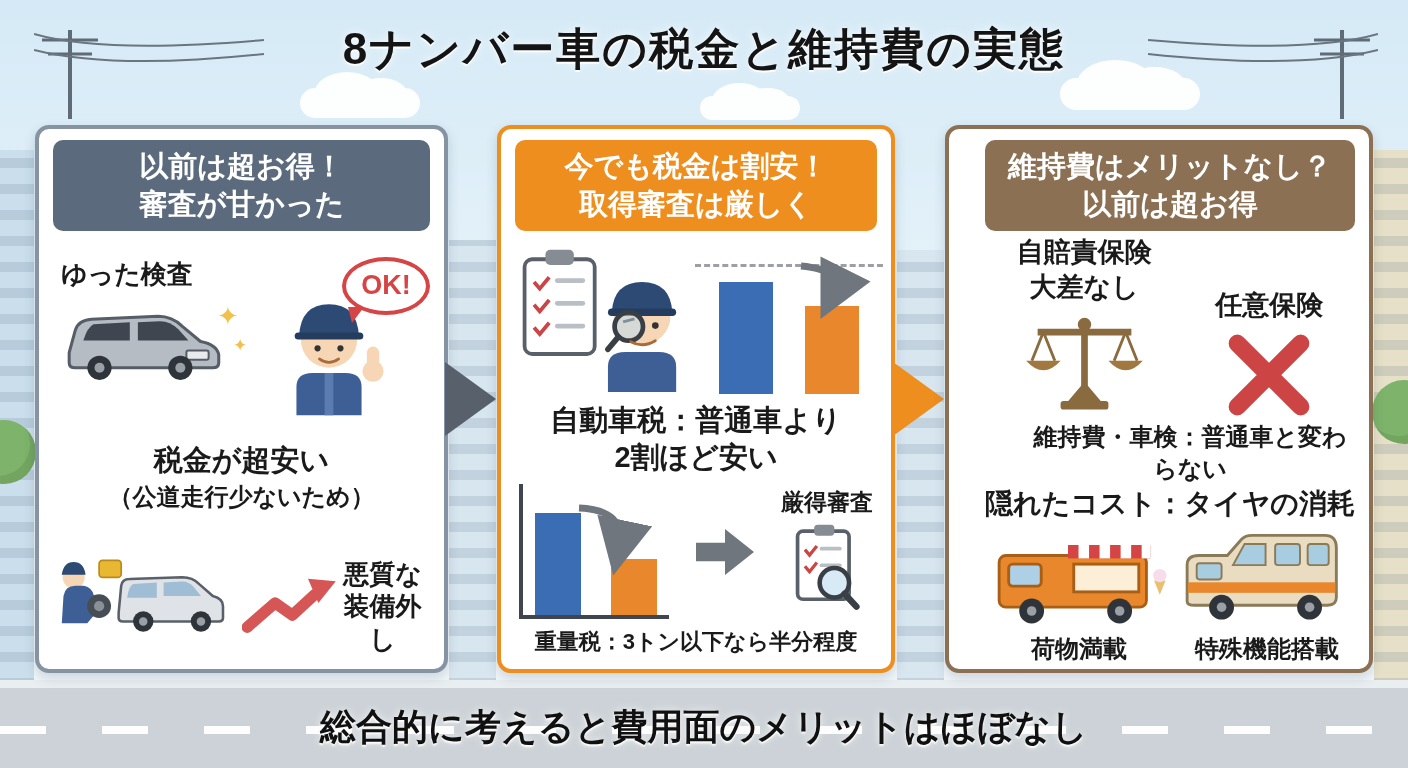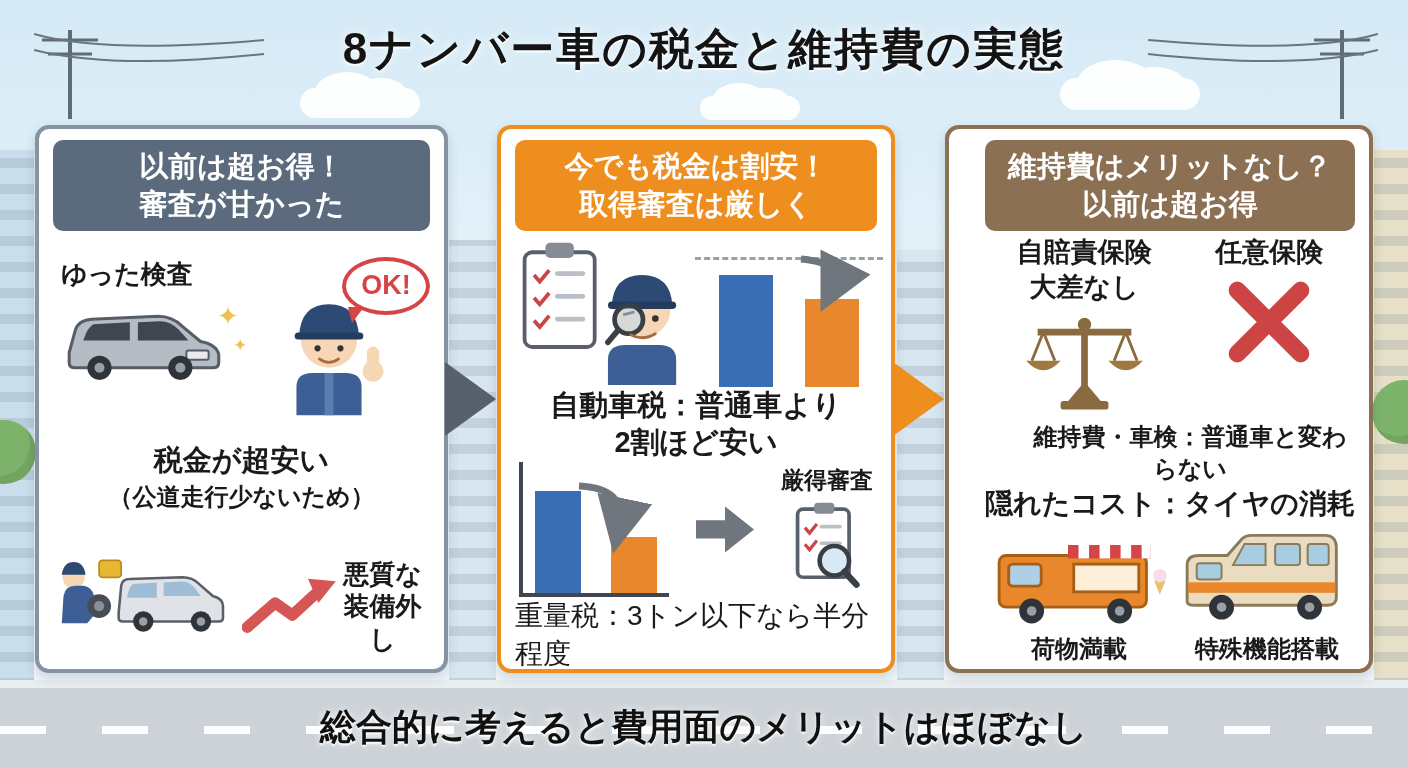--- a/index.html
+++ b/index.html
@@ -91,24 +91,24 @@
   .chart svg.decline { position:absolute; left:0; top:0; }
   .p2-tax { text-align:center; font-weight:800; font-size:29px; line-height:1.3; }
   .p2-row2 { display:flex; align-items:center; justify-content:space-between; padding:0 4px; }
   .chart2 { width:150px; height:135px; border-left:4px solid #3f4650; border-bottom:4px solid #3f4650; }
   .chart2 .bar-blue   { left:12px;  width:46px; height:102px; background:var(--bar-blue,#3a6db4); }
   .chart2 .bar-orange { right:12px; width:46px; height:56px;  background:var(--bar-orange,#e8872b); }
   .block-arrow { width:58px; height:46px; background:#70767d;
     clip-path:polygon(0 30%,50% 30%,50% 0,100% 50%,50% 100%,50% 70%,0 70%); }
   .p2-badge { display:flex; flex-direction:column; align-items:center; gap:2px; }
   .p2-badge-label { font-size:23px; font-weight:800; }
-  .p2-weight { font-weight:400; font-size:28px; }
-
-  
-  .p3-row1 { display:flex; justify-content:space-around; padding-top:4px; }
+  .p2-weight { text-align:center; font-weight:700; font-size:22px; }
+
+  
+  .p3-row1 { display:flex; justify-content:space-around; padding-top:4px;align-items:flex-end; }
   .p3-col { display:flex; flex-direction:column; align-items:center; gap:6px; }
   .p3-ins { font-size:27px; font-weight:800; text-align:center; line-height:1.3; }
   .p3-line1 { text-align:center; font-weight:800; font-size:24px;margin-left:40px; }
   .p3-line2 { text-align:center; font-weight:800; font-size:28px; }
   .p3-trucks { display:flex; justify-content:space-around; align-items:flex-end; }
   .p3-fig { display:flex; flex-direction:column; align-items:center; gap:0px; }
   .p3-cap { font-size:24px; font-weight:800; }
 </style>
 </head>
 <body>

